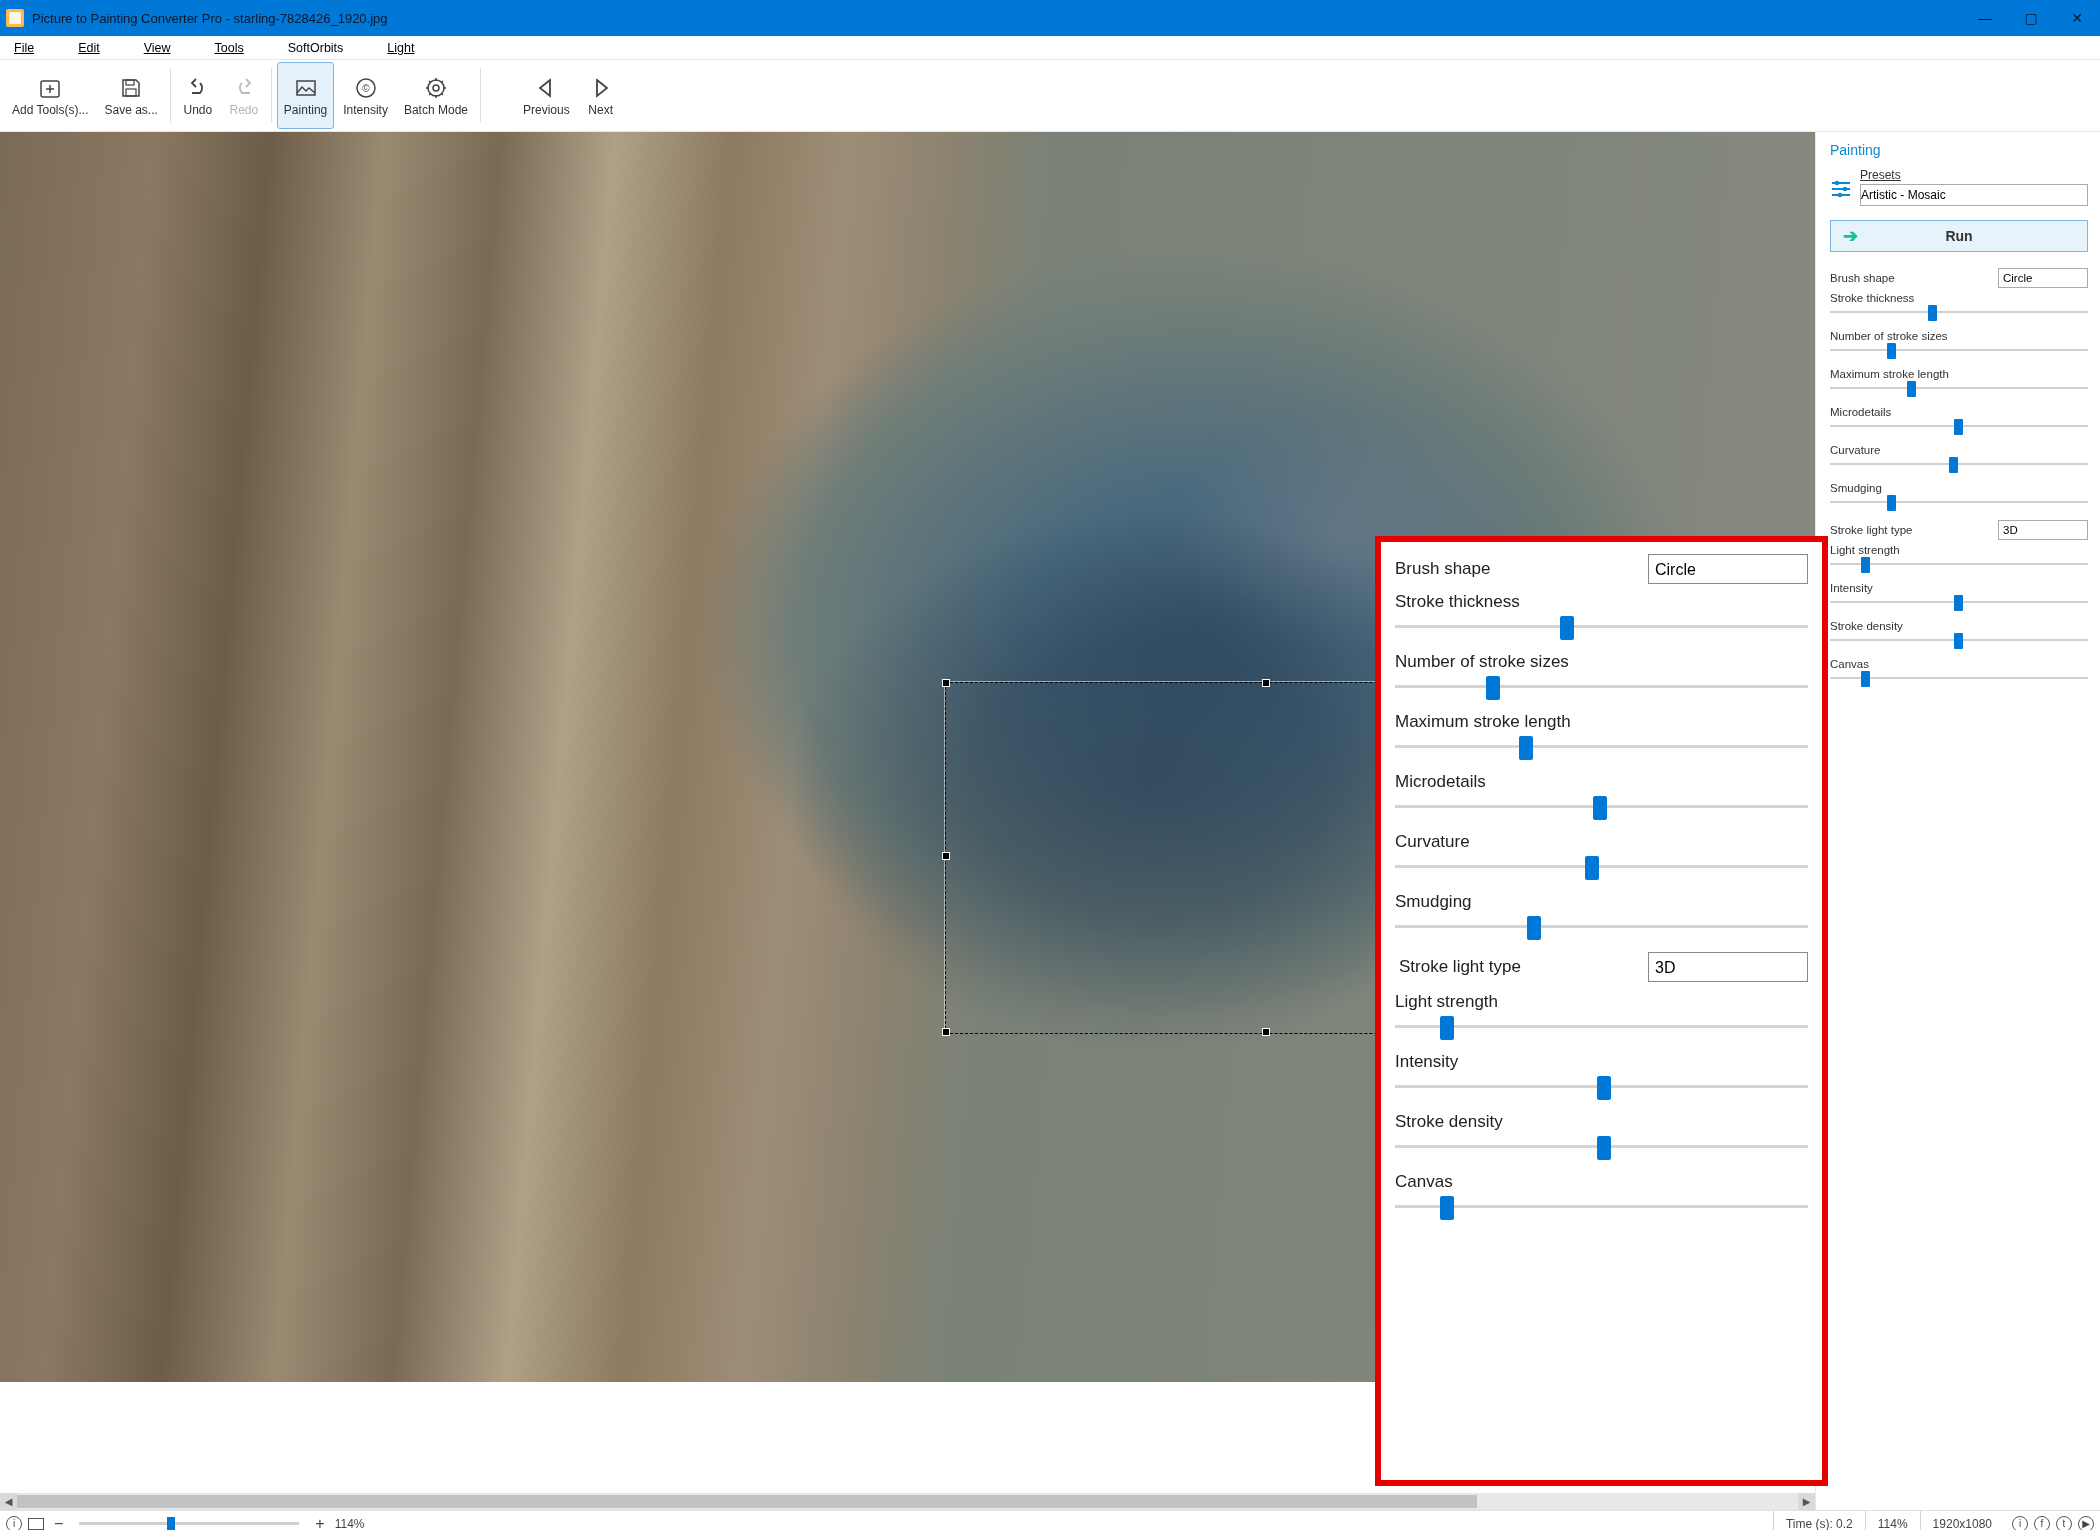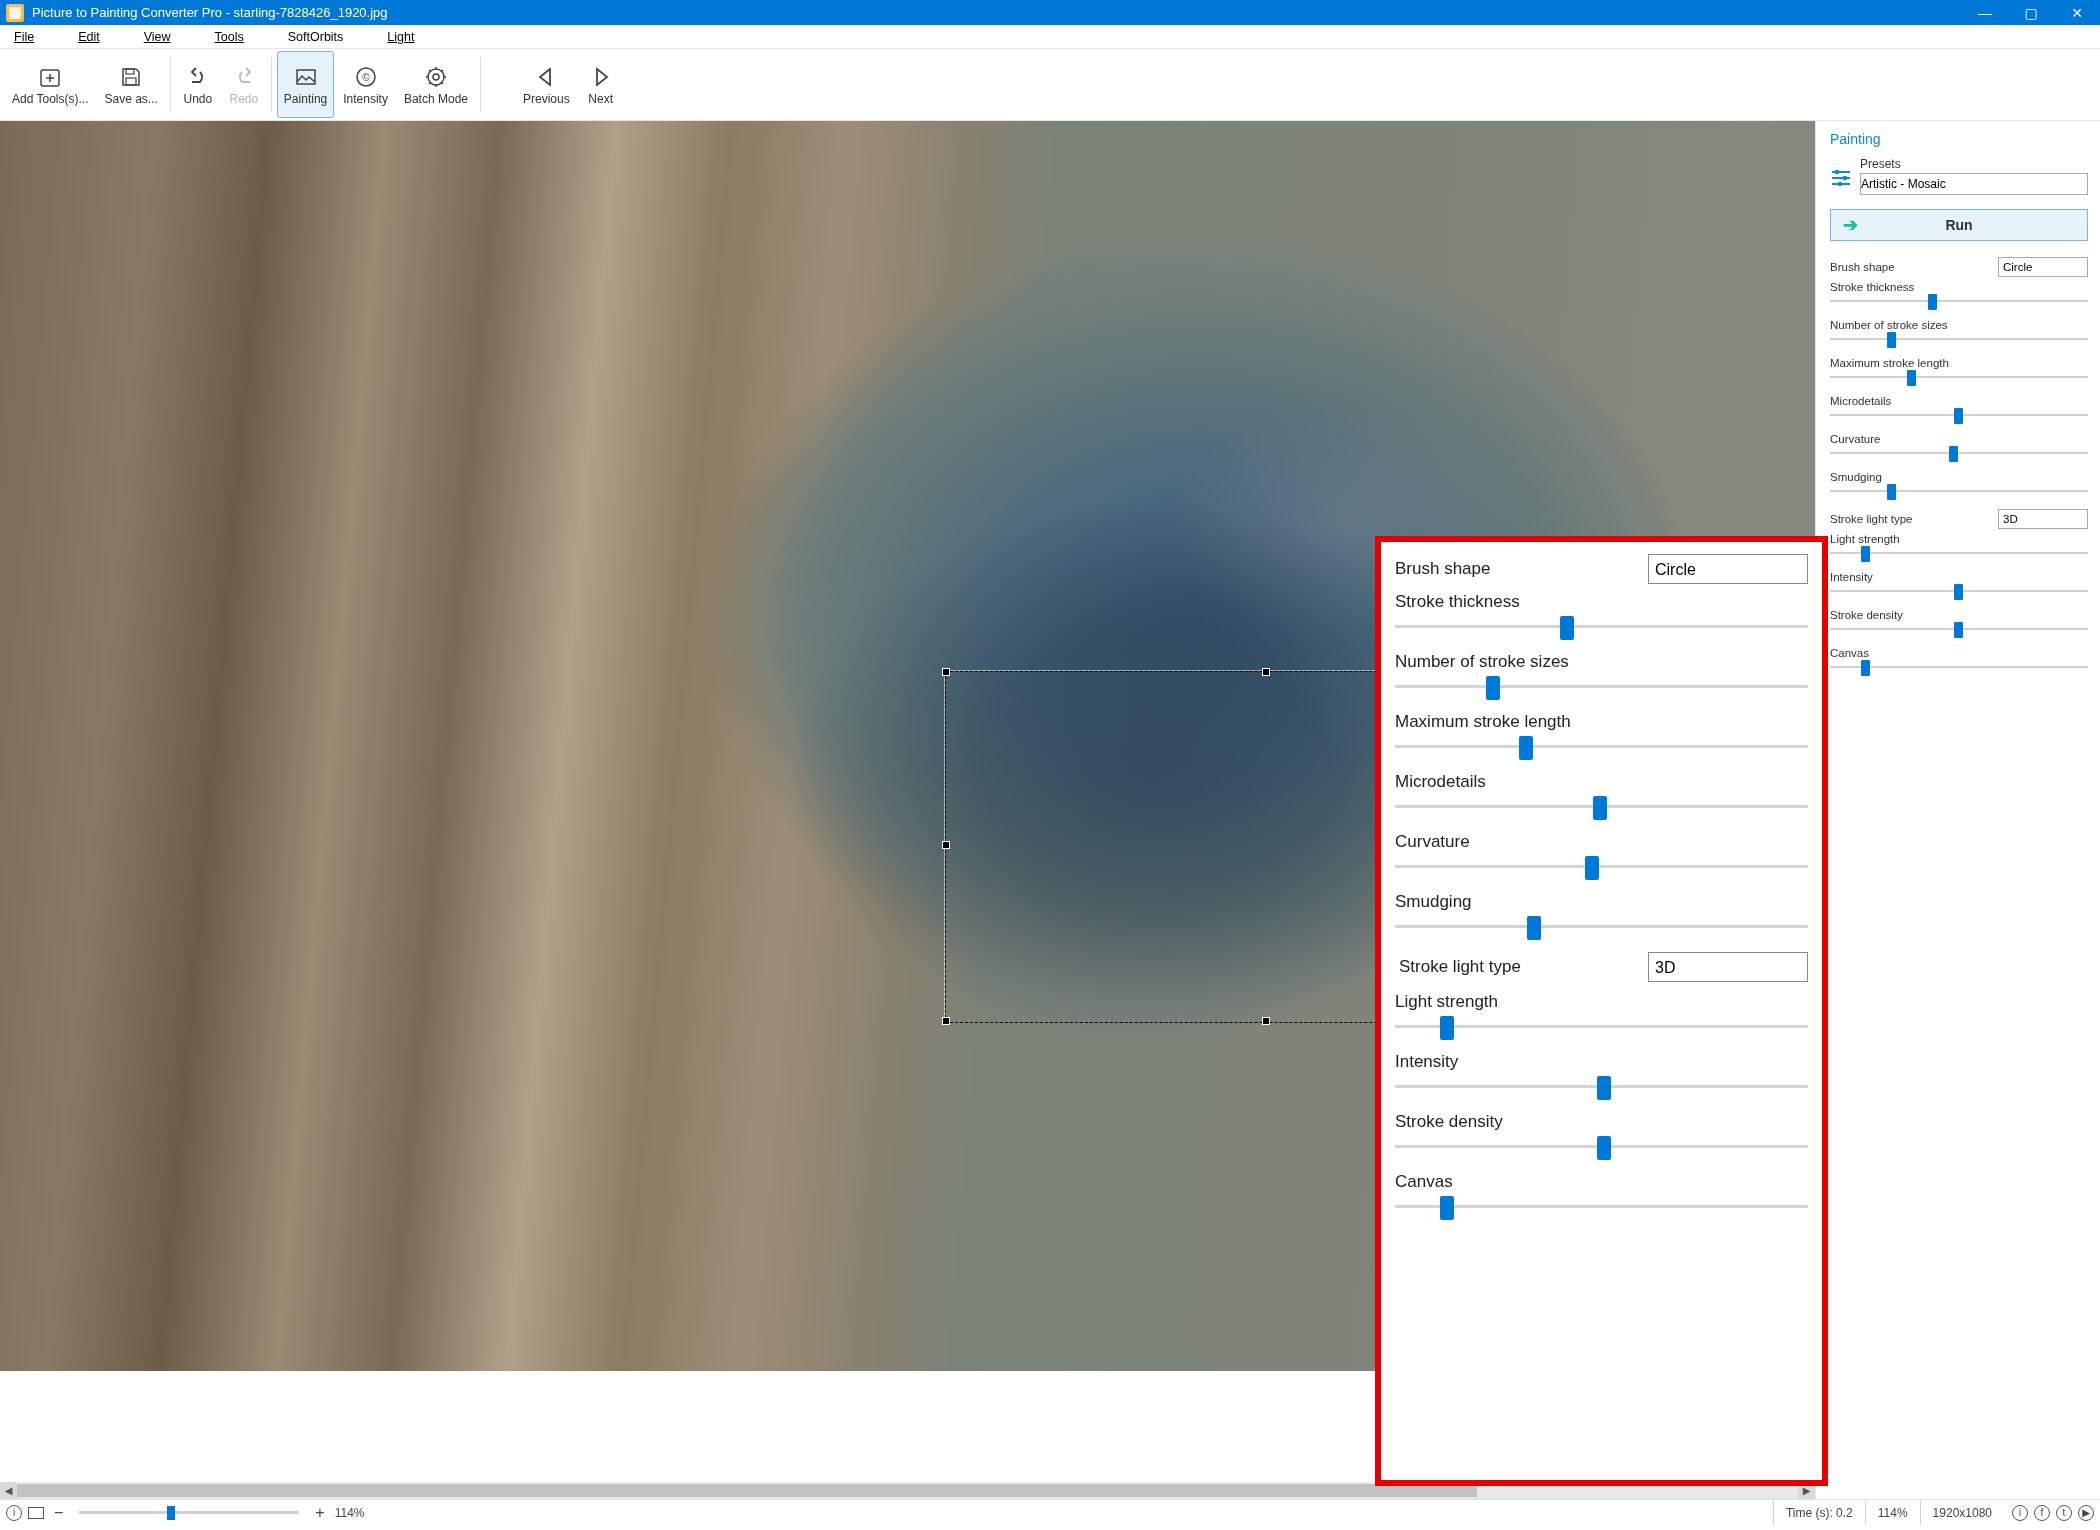--- a/index.html
+++ b/index.html
@@ -1,19 +1,19 @@
 <!DOCTYPE html>
 <html><head>
 <meta charset="utf-8">
 <style>
 * { box-sizing: border-box; margin: 0; padding: 0; font-family: "Segoe UI", Tahoma, sans-serif; }
 html, body { width: 2100px; height: 1530px; overflow: hidden; background: #fff; }
 
 
-.titlebar { height: 25px; background: #0078d7; color: #ffffff; display: flex; align-items: center; font-size: 13px; padding-left: 6px; }
+.titlebar { height: 36px; background: #0078d7; color: #0f172a; display: flex; align-items: center; font-size: 13px; padding-left: 6px; }
 .titlebar .app-icon { width: 18px; height: 18px; background: #ffb84d; margin-right: 8px; border-radius: 2px; position: relative; }
 .titlebar .app-icon::after { content: ""; position: absolute; inset: 3px; background: #fff5e6; border-radius: 1px; }
 .titlebar .title-text { flex: 1; }
 .titlebar .win-btns { display: flex; height: 100%; }
 .titlebar .win-btn { width: 46px; display: flex; align-items: center; justify-content: center; font-size: 14px; }
 
 
 .menubar { height: 24px; background: #fff; display: flex; align-items: center; font-size: 12.5px; padding-left: 4px; border-bottom: 1px solid #e6e6e6; gap: 24px; }
 .menubar .menu-item { padding: 2px 10px; text-decoration: underline; text-decoration-color: transparent; }
 .menubar .menu-item span.ul { text-decoration: underline; }
@@ -48,21 +48,21 @@
 .hscroll { position: absolute; bottom: 0; left: 0; right: 0; height: 17px; background: #f0f0f0; display: flex; align-items: center; }
 .hscroll .arrow { width: 17px; height: 17px; background: #dadada; display:flex;align-items:center;justify-content:center;font-size:10px;color:#555;}
 .hscroll .track { flex:1; height:17px; background:#e8e8e8; position:relative; }
 .hscroll .thumb { position:absolute; left:0; top:2px; height:13px; width:82%; background:#c2c2c2; }
 
 
 .panel { flex: 1; background: #fff; border-left: 1px solid #e6e6e6; padding: 10px 12px 10px 14px; font-size: 12px; color:#333; overflow:hidden; }
 .panel-title { color: #0a8ad0; font-size: 14px; margin-bottom: 10px; }
 .preset-row { display: flex; align-items: flex-start; gap: 8px; margin-bottom: 14px; }
 .preset-icon { width: 22px; height: 22px; display:flex;align-items:center;justify-content:center;color:#0a8ad0;font-size:18px;margin-top:10px; }
-.preset-col { flex:1; }
+.preset-col { flex:1;text-decoration:underline; }
 .preset-label { font-size: 12px; margin-bottom: 2px; font-weight:500; }
 .preset-select { width: 100%; height: 22px; font-size: 12px; border: 1px solid #aaa; background:#fff; padding:0 0; }
 .run-btn { width: 100%; height: 32px; background: #e6f3fb; border: 1px solid #7ab5e6; display:flex;align-items:center;justify-content:center;gap:10px;font-size:14px;font-weight:600;cursor:pointer;margin-bottom:16px;position:relative; }
 .run-btn .arrow { position:absolute; left:12px; color:#1abc9c; font-size:18px; }
 .ctrl-row { display:flex; align-items:center; margin-bottom:4px; }
 .ctrl-label { font-size: 11.5px; flex:1; }
 .ctrl-select { width: 90px; height: 20px; font-size: 11.5px; border:1px solid #aaa; background:#fff;padding:0 4px; }
 .slider-wrap { margin-bottom: 10px; }
 .slider-label { font-size: 11.5px; margin-bottom: 0px; }
 .slider-track { position:relative; height: 16px; }

